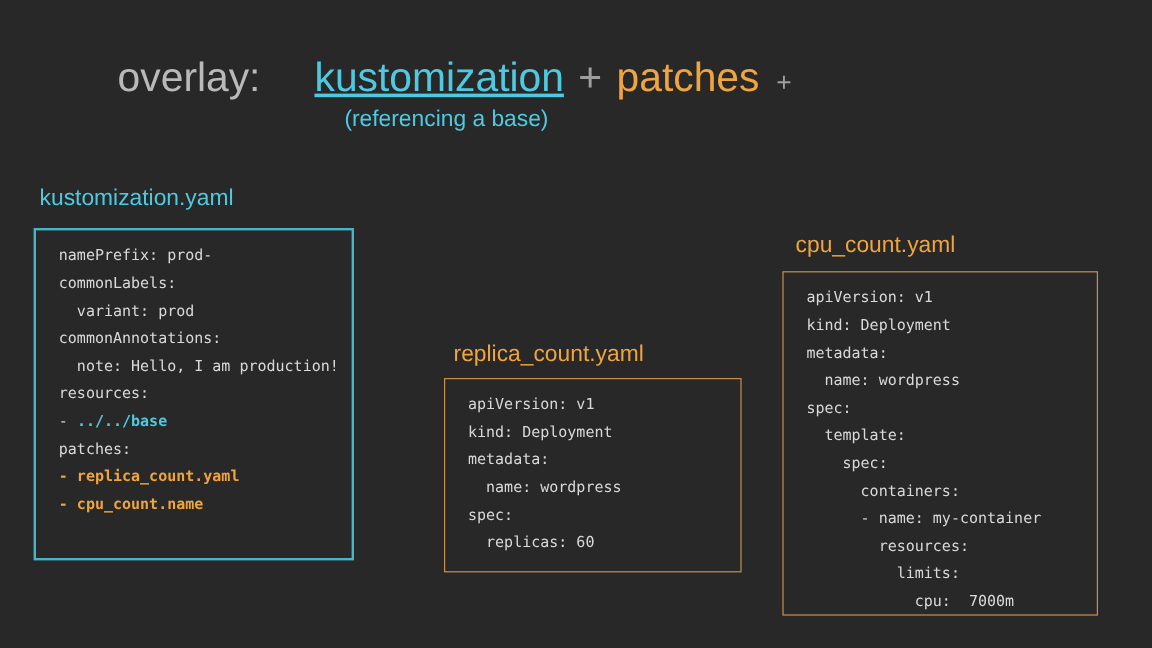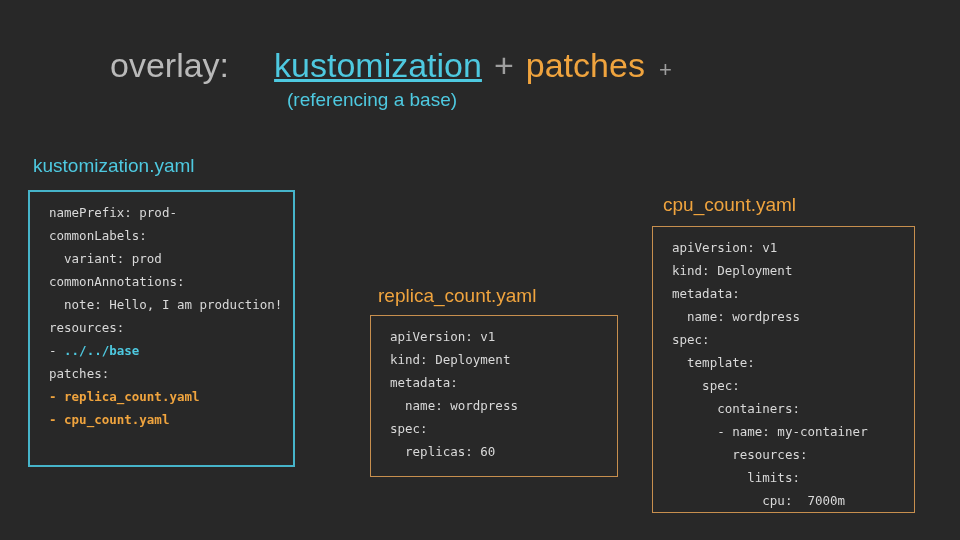--- a/index.html
+++ b/index.html
@@ -23,21 +23,20 @@
   .slide { position: absolute; inset: 0; }
 
   
   .title-row {
     position: absolute;
     left: 98px;
     top: 46px;
     display: flex;
     align-items: baseline;
     white-space: pre;
-    margin-left: 12px;
   }
   .t-big { font-size: 34px; }
   .t-small { font-size: 22px; }
   .t-gray { color: var(--title-gray); }
   .t-plus { color: var(--plus-gray); }
   .t-cyan { color: var(--cyan); text-decoration: underline; }
   .t-orange { color: var(--orange); }
   .t-spacer { display: inline-block; width: 45px; }
   .plus1 { margin: 0 12px; }
   .plus2 { margin-left: 14px; margin-right: 9px; }
@@ -105,21 +104,21 @@
   <div class="code-box cyan-border box-1">
       <div class="code-line"><span class="c-fg">namePrefix: prod-</span></div>
       <div class="code-line"><span class="c-fg">commonLabels:</span></div>
       <div class="code-line"><span class="c-fg">  variant: prod</span></div>
       <div class="code-line"><span class="c-fg">commonAnnotations:</span></div>
       <div class="code-line"><span class="c-fg">  note: Hello, I am production!</span></div>
       <div class="code-line"><span class="c-fg">resources:</span></div>
       <div class="code-line"><span class="c-fg">- </span><span class="c-cyanb">../../base</span></div>
       <div class="code-line"><span class="c-fg">patches:</span></div>
       <div class="code-line"><span class="c-orangeb">- replica_count.yaml</span></div>
-      <div class="code-line"><span class="c-orangeb">- cpu_count.yaml</span></div>
+      <div class="code-line"><span class="c-orangeb">- cpu_count.name</span></div>
     </div>
 
   <div class="file-label orange label-2">replica_count.yaml</div>
   <div class="code-box orange-border box-2">
       <div class="code-line"><span class="c-fg">apiVersion: v1</span></div>
       <div class="code-line"><span class="c-fg">kind: Deployment</span></div>
       <div class="code-line"><span class="c-fg">metadata:</span></div>
       <div class="code-line"><span class="c-fg">  name: wordpress</span></div>
       <div class="code-line"><span class="c-fg">spec:</span></div>
       <div class="code-line"><span class="c-fg">  replicas: 60</span></div>

